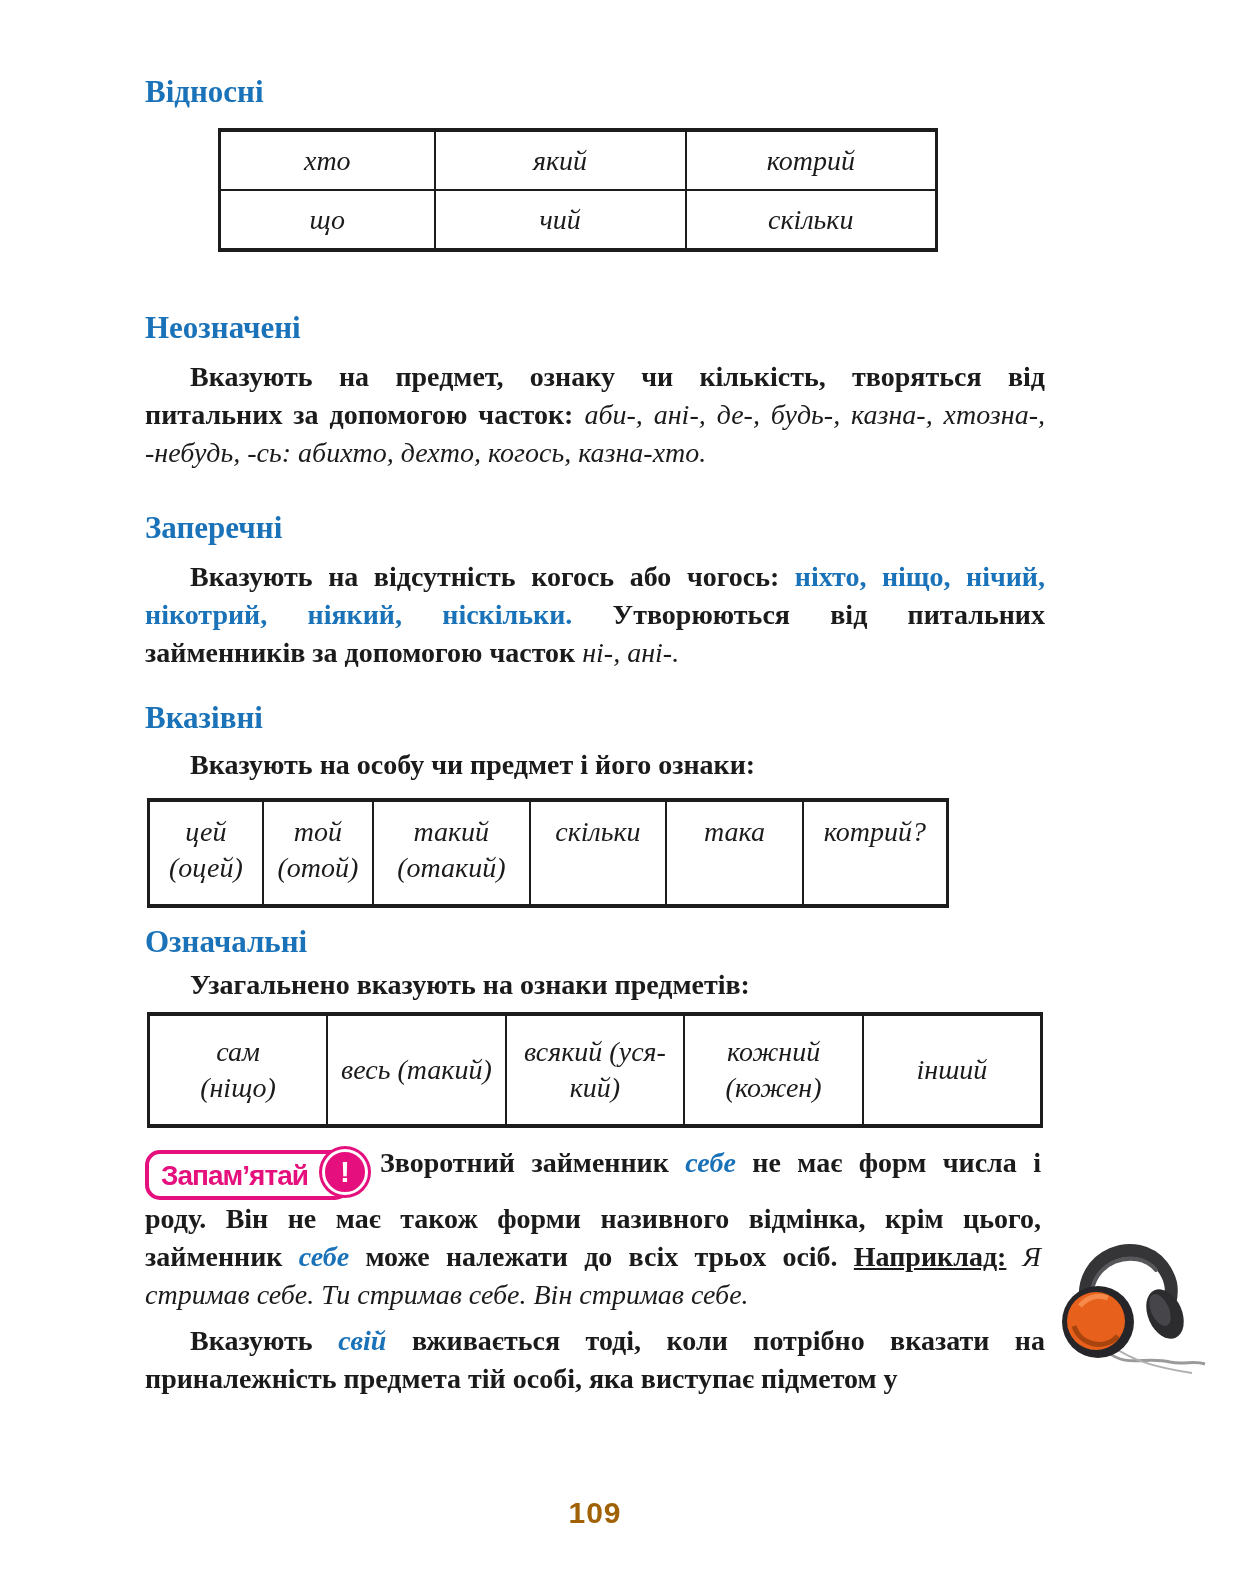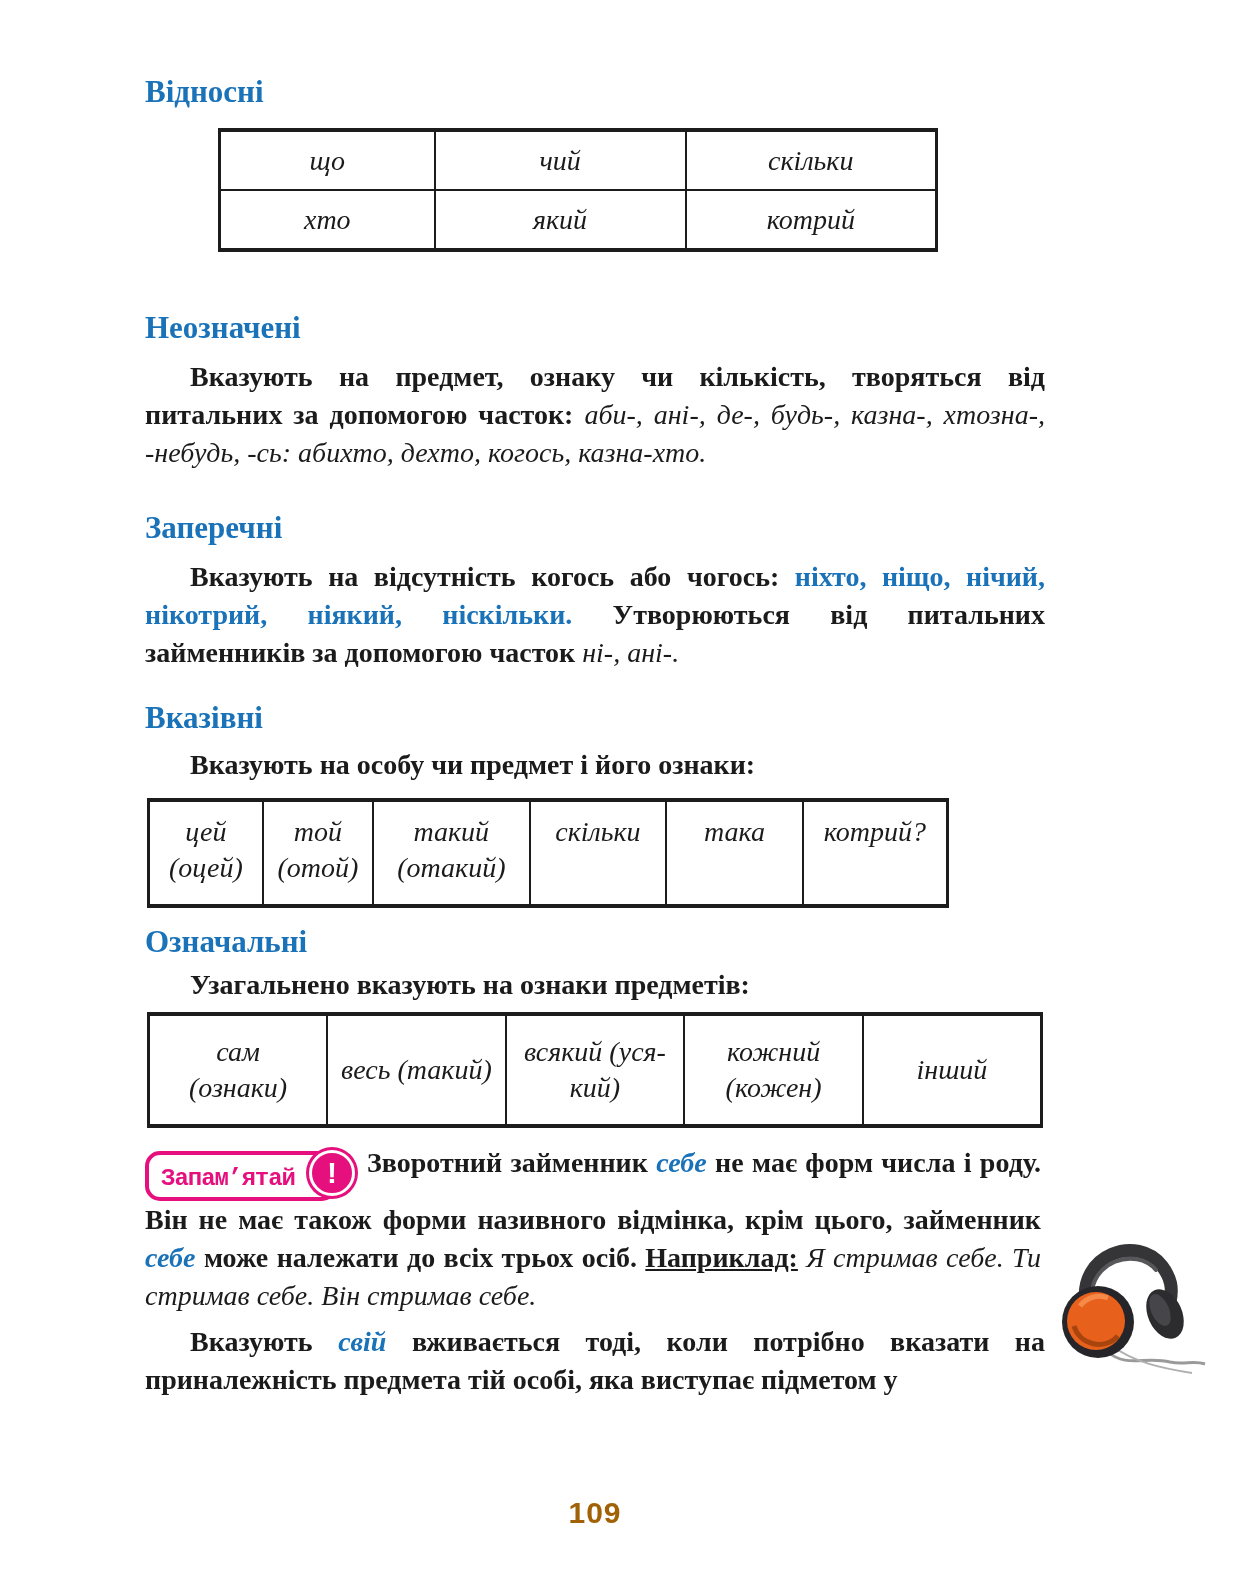--- a/index.html
+++ b/index.html
@@ -54,22 +54,22 @@
   .mt-intro5{margin-top:6px;}
   .mt-zapam{margin-top:16px;}
   .mt-svii{margin-top:8px;}
   .zapam-p{padding-right:4px;}
   .badge{
     display:inline-block;position:relative;vertical-align:-13px;
     border:4px solid var(--pink);border-radius:15px;background:#fff;
     padding:2px 38px 2px 12px;margin-right:30px;height:50px;
   }
   .badge-text{
-    color:var(--pink);font-family:Liberation Mono, monospace;
-    font-weight:bold;font-size:24px;line-height:40px;letter-spacing:-1px;
+    color:var(--pink);font-family:Liberation Sans, sans-serif;
+    font-weight:bold;font-size:28px;line-height:40px;letter-spacing:-1px;
     font-style:normal;
   }
   .badge-circle{
     position:absolute;right:-22px;top:-5px;width:46px;height:46px;
     background:var(--pink);border:3px solid #fff;border-radius:50%;
     box-shadow:0 0 0 3px var(--pink);
     display:flex;align-items:center;justify-content:center;
   }
   .badge-mark{
     color:#fff;font-family:"Liberation Sans",sans-serif;
@@ -84,28 +84,28 @@
 </style>
 </head>
 <body>
 
 <div class="content">
 
   <h2 class="sec-title mt-title1">Відносні</h2>
   <table class="tbl tbl1">
     <tbody>
       <tr>
+        <td style="width:30%">хто</td>
+        <td style="width:35%">який</td>
+        <td style="width:35%">котрий</td>
+      </tr>
+      <tr>
         <td>що</td>
         <td>чий</td>
         <td>скільки</td>
-      </tr>
-      <tr>
-        <td style="width:30%">хто</td>
-        <td style="width:35%">який</td>
-        <td style="width:35%">котрий</td>
       </tr>
     </tbody>
   </table>
 
   <h2 class="sec-title mt-title2">Неозначені</h2>
   <p class="body-p mt-p2"><span class="b">Вказують на предмет, ознаку чи кількість, творяться від питальних за допомогою часток: </span><span class="it">аби-, ані-, де-, будь-, казна-, хтозна-, -небудь, -сь: абихто, дехто, когось, казна-хто.</span></p>
 
   <h2 class="sec-title mt-title3">Заперечні</h2>
   <p class="body-p mt-p3"><span class="b">Вказують на відсутність когось або чогось: </span><span class="b blue">ніхто, ніщо, нічий, нікотрий, ніякий, ніскільки.</span><span class="b"> Утворюються від питальних займенників за допомогою часток </span><span class="it">ні-, ані-.</span></p>
 
@@ -126,21 +126,21 @@
       </tr>
     </tbody>
   </table>
 
   <h2 class="sec-title mt-title5">Означальні</h2>
   <p class="body-p b mt-intro5">Узагальнено вказують на ознаки предметів:</p>
   <table class="tbl tbl3">
     <tbody>
       <tr>
         <td style="width:20%">сам
-(ознаки)</td>
+(ніщо)</td>
         <td style="width:20%">весь (такий)</td>
         <td style="width:20%">всякий (уся-
 кий)</td>
         <td style="width:20%">кожний
 (кожен)</td>
         <td style="width:20%">інший</td>
       </tr>
     </tbody>
   </table>
 

